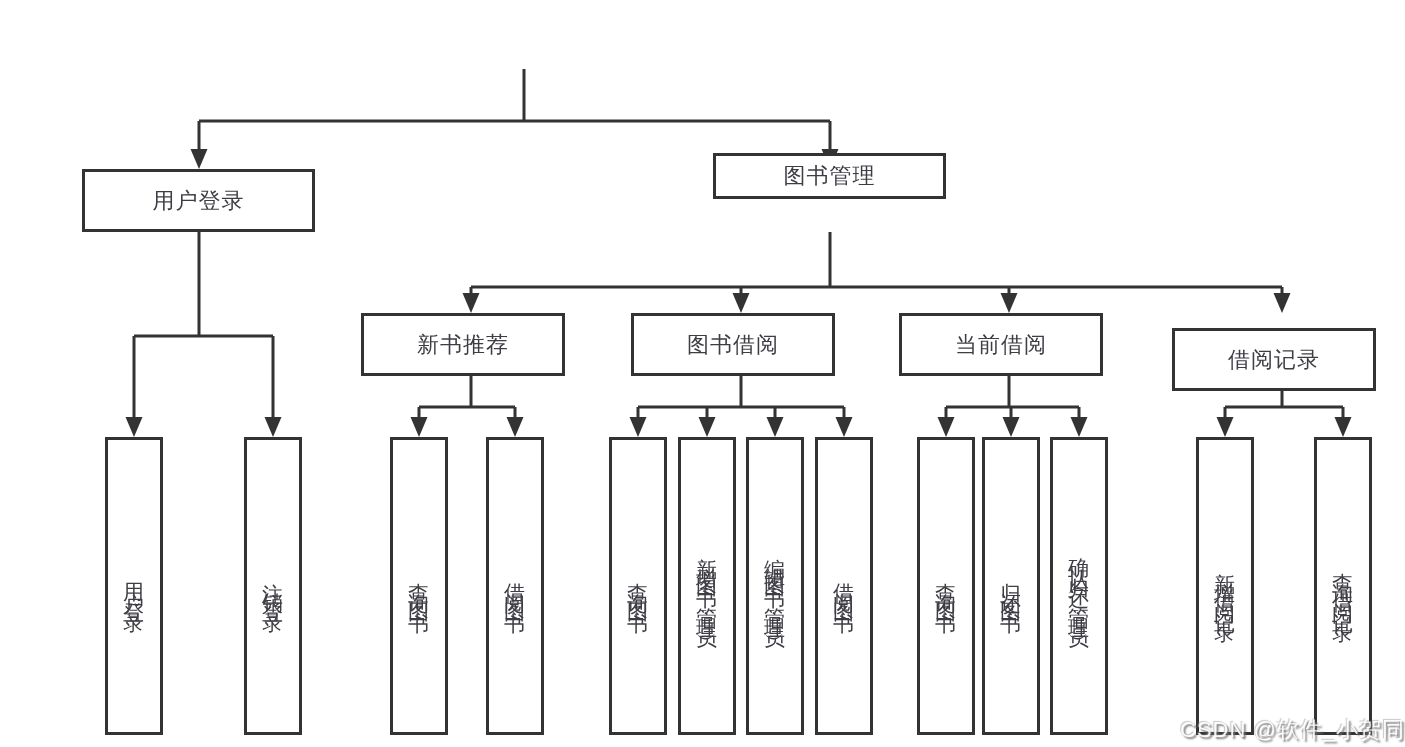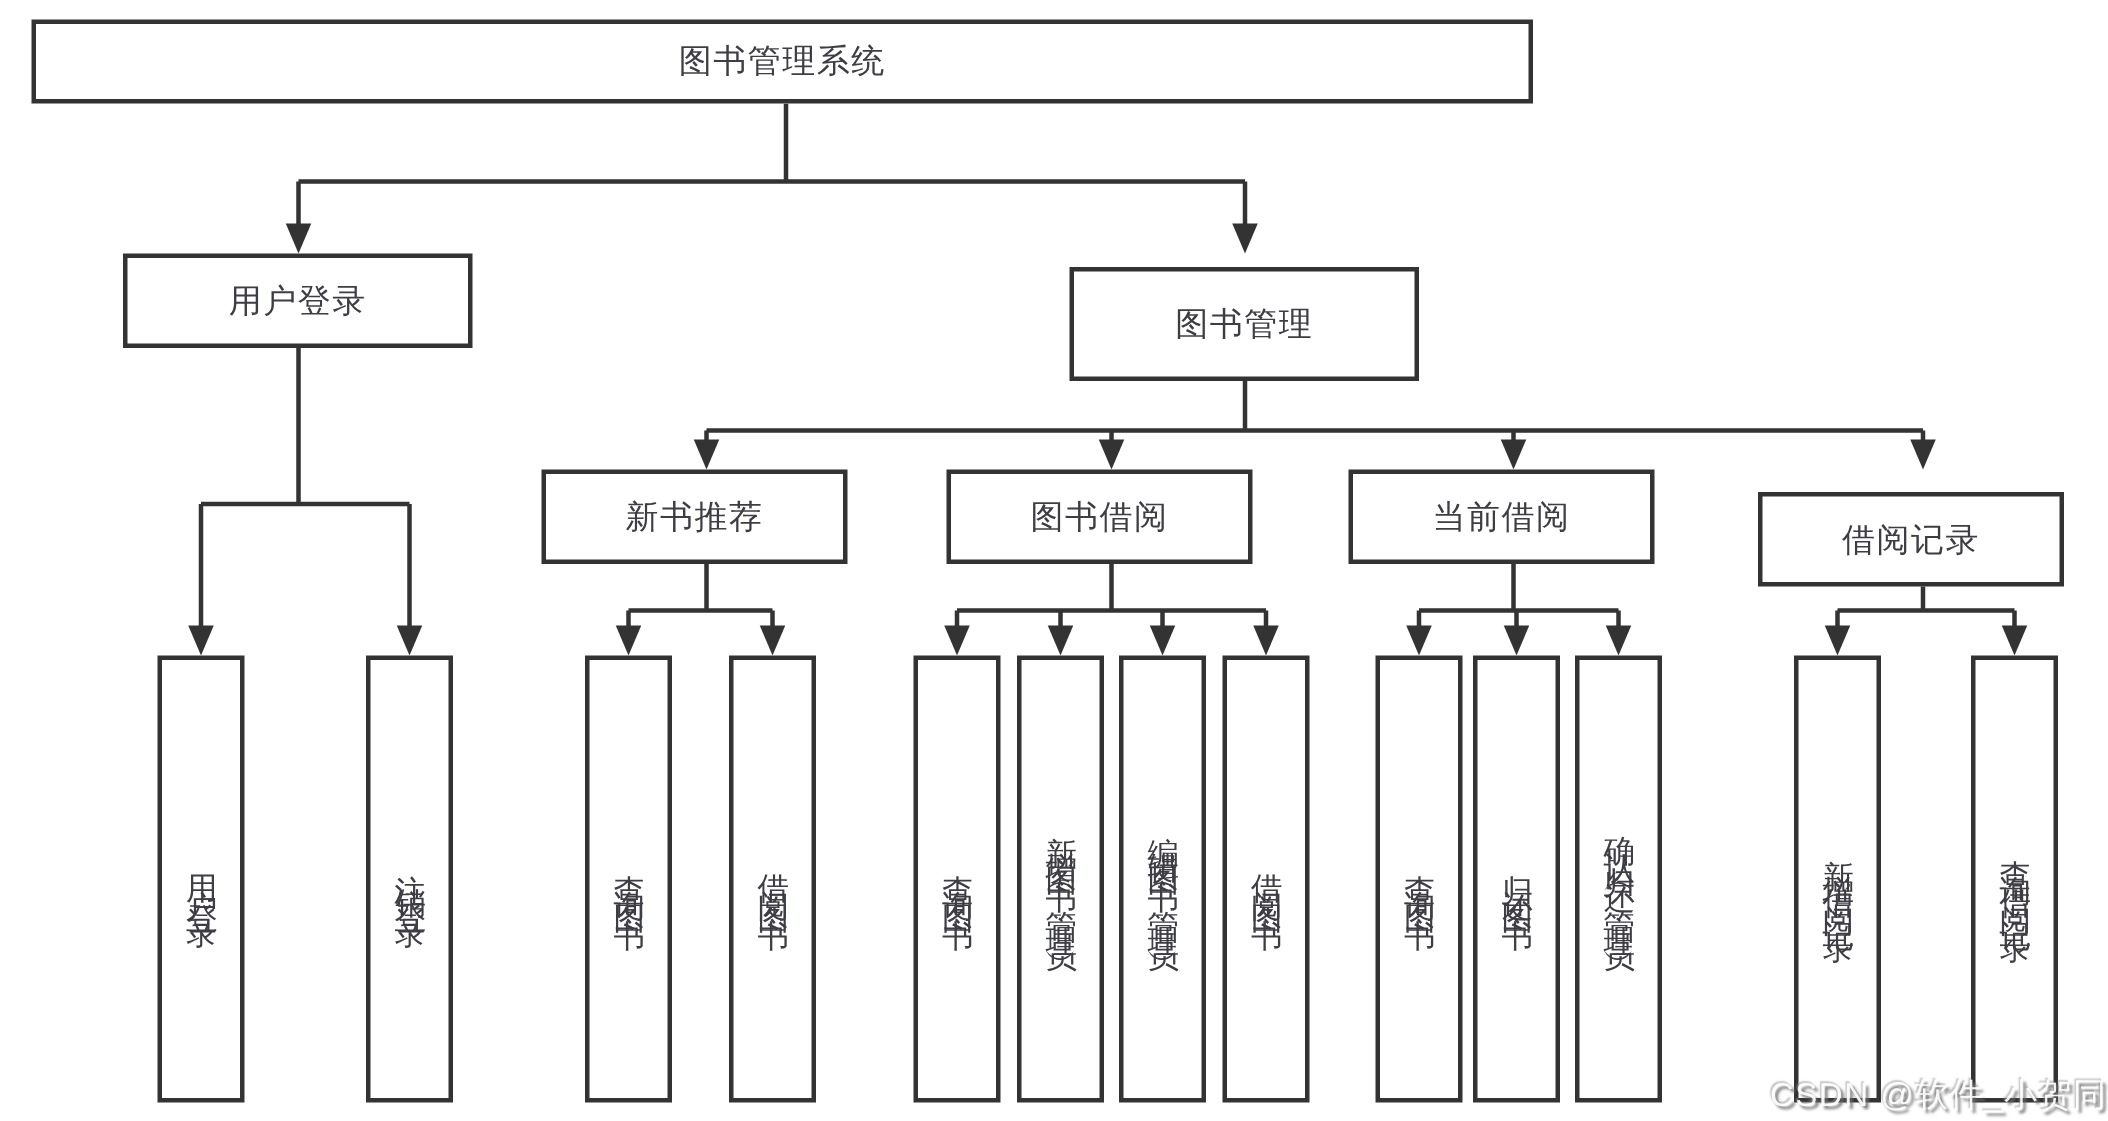--- a/index.html
+++ b/index.html
@@ -28,21 +28,21 @@
     background:#ffffff;
     writing-mode:vertical-rl;
     text-orientation:mixed;
     display:flex; align-items:center; justify-content:center;
     font-size:21px; color:#3d3d44;
     letter-spacing:10px;
     line-height:1;
   }
   .root  { left:21px;  top:13px;  width:1001px; height:56px; }
   .lv2-a { left:82px;  top:169px; width:233px;  height:63px; }
-  .lv2-b { left:713px; top:178px; width:233px;  height:76px; }
+  .lv2-b { left:713px; top:153px; width:233px;  height:46px; }
   .lv3   { top:313px; width:204px; height:63px; }
   .lv3-0 { left:361px; }  .lv3-1 { left:631px; }
   .lv3-2 { left:899px; }  .lv3-3 { left:1172px;margin-top:15px; }
   .leaf  { top:437px; width:58px; height:298px; }
   .wm {
     position:absolute; left:1180px; top:715px;
     font-size:22px; letter-spacing:1px; white-space:nowrap;
     color:rgba(255,255,255,0.92);
     text-shadow:2px 2px 2px rgba(110,110,110,0.95), -1px -1px 1px rgba(150,150,150,0.55);
     z-index:5;
@@ -78,21 +78,20 @@
       <polygon points="775,437 766.5,417 783.5,417"></polygon>
       <polygon points="844,437 835.5,417 852.5,417"></polygon>
       <polygon points="946,437 937.5,417 954.5,417"></polygon>
       <polygon points="1011,437 1002.5,417 1019.5,417"></polygon>
       <polygon points="1079,437 1070.5,417 1087.5,417"></polygon>
       <polygon points="1225,437 1216.5,417 1233.5,417"></polygon>
       <polygon points="1343,437 1334.5,417 1351.5,417"></polygon>
     </g>
   </svg>
 
-  <div class="hbox root">图书管理系统</div>
 
   <div class="hbox lv2-a">用户登录</div>
   <div class="hbox lv2-b">图书管理</div>
 
   <div class="hbox lv3 lv3-0">新书推荐</div>
   <div class="hbox lv3 lv3-2">当前借阅</div>
   <div class="hbox lv3 lv3-1">图书借阅</div>
   <div class="hbox lv3 lv3-3">借阅记录</div>
 
   <div class="vbox leaf" style="left:105px;">用户登录</div>

